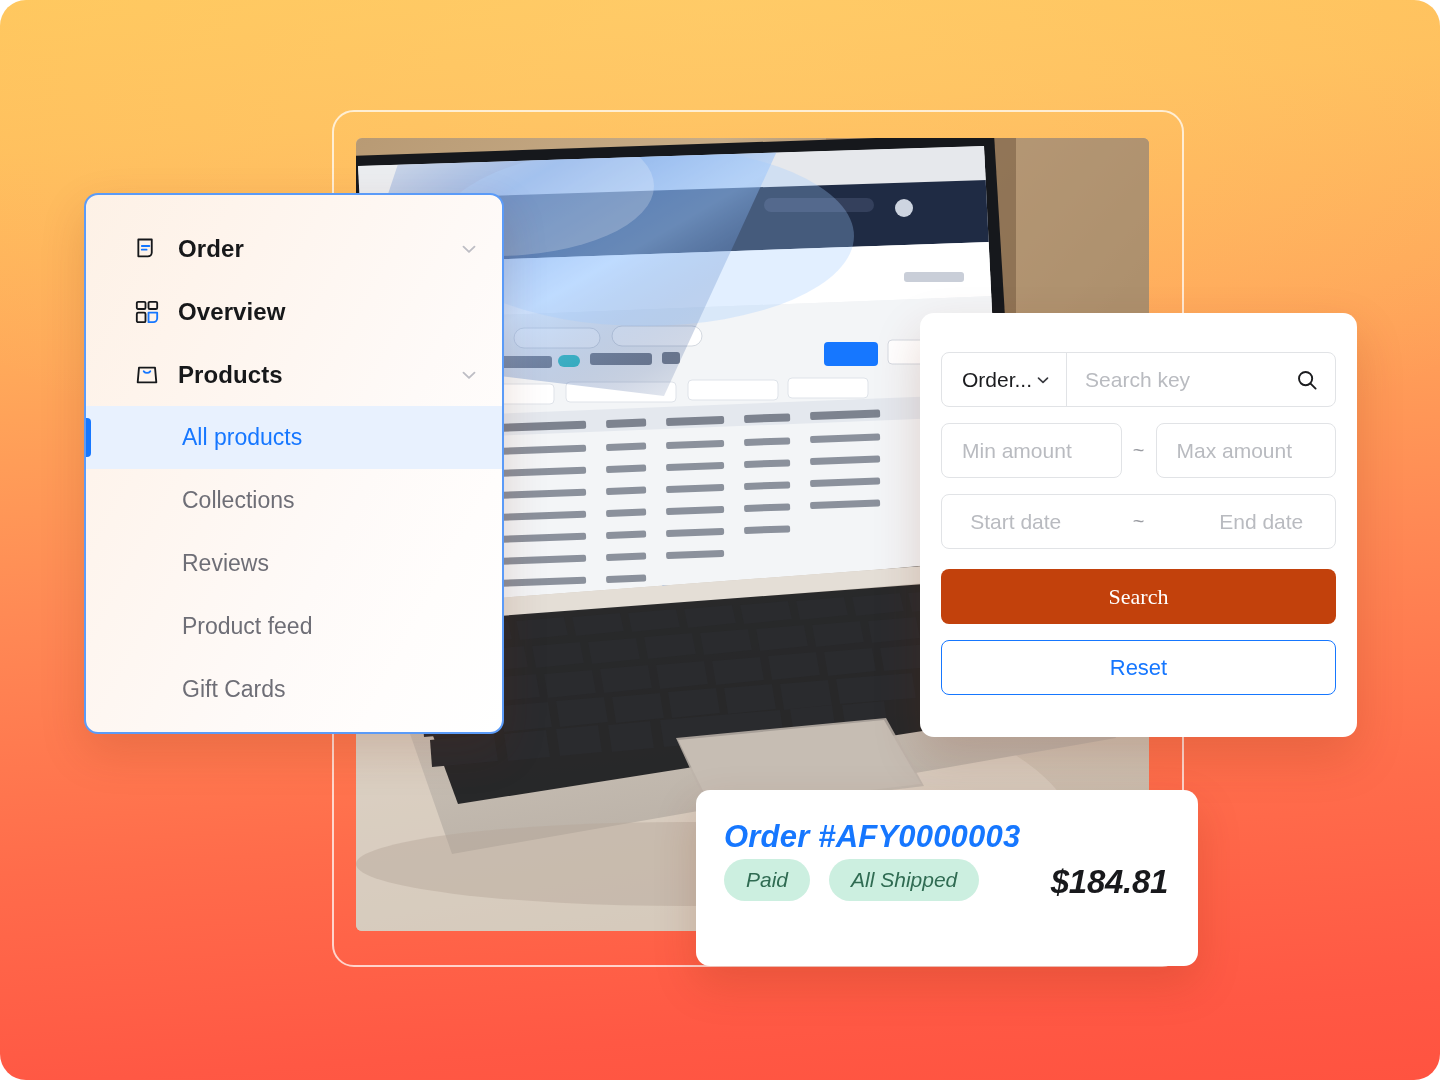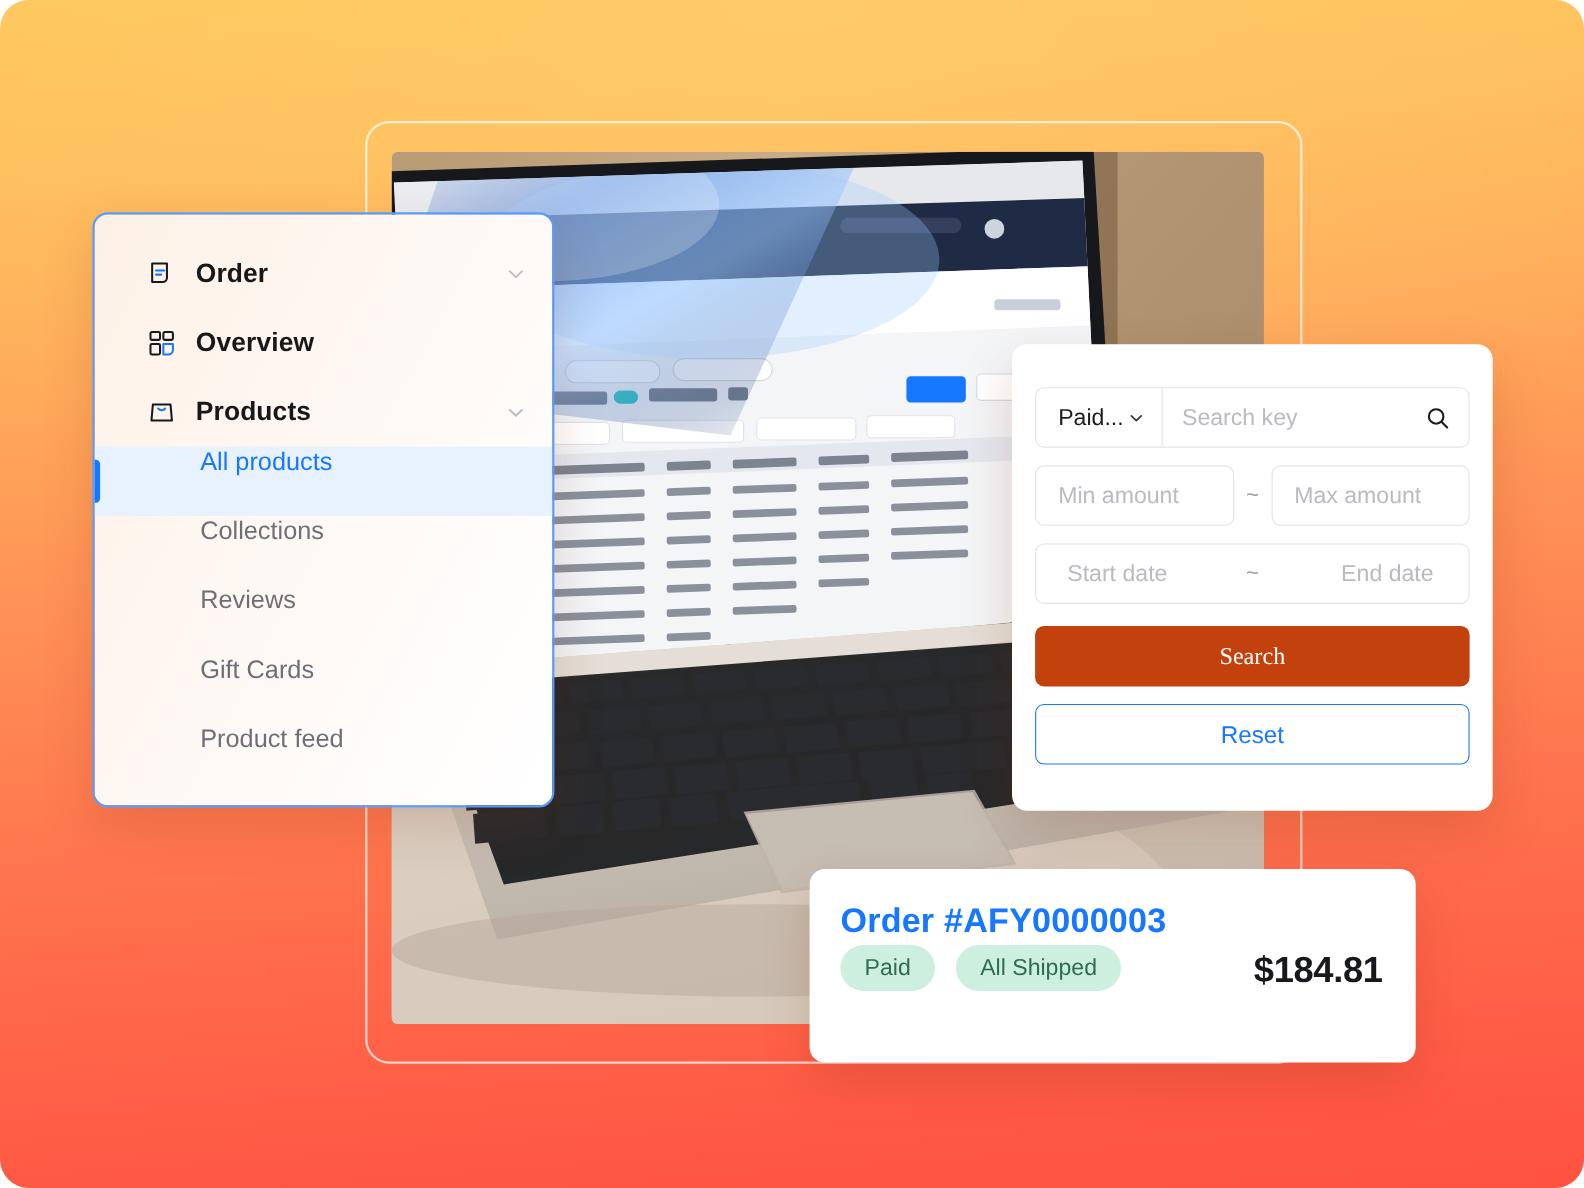--- a/index.html
+++ b/index.html
@@ -115,20 +115,21 @@
     margin-left: auto;
     width: 22px;
     height: 22px;
     color: #BDBDC4;
     flex: none;
   }
 
   .sub-row {
     position: relative;
     display: flex;
+    align-items: center;
     height: 63px;
     padding-left: 96px;
     box-sizing: border-box;
   }
   .sub-row .slbl {
     font-size: 23px;
     color: #6E6E76;
     font-weight: 400;
     white-space: nowrap;
   }
@@ -285,30 +286,31 @@
     border: 1.6px solid #1677FF;
     width: 100%;
     box-sizing: border-box;
     font-family: inherit;
     cursor: pointer;
   }
 
   
   .order-card {
     position: absolute;
-    left: 736px;
+    left: 696px;
     top: 790px;
-    width: 551px;
+    width: 502px;
     height: 176px;
     background: #FFFFFF;
     border-radius: 14px;
     box-sizing: border-box;
     padding: 29px 30px 0 28px;
     box-shadow: 0 18px 44px rgba(120, 40, 10, .18);
     z-index: 8;
+    font-style: italic;
   }
   .order-id {
     font-size: 31px;
     font-weight: 700;
     color: #1677FF;
     letter-spacing: .2px;
     white-space: nowrap;
   }
   .order-bottom {
     display: flex;
@@ -620,34 +622,34 @@
         <span class="bar"></span>
         <span class="slbl">All products</span>
       </div>
       <div class="sub-row">
         <span class="slbl">Collections</span>
       </div>
       <div class="sub-row">
         <span class="slbl">Reviews</span>
       </div>
       <div class="sub-row">
+        <span class="slbl">Product feed</span>
+      </div>
+      <div class="sub-row">
         <span class="slbl">Gift Cards</span>
-      </div>
-      <div class="sub-row">
-        <span class="slbl">Product feed</span>
       </div>
     </div>
   </div>
 
   <div class="search-panel">
 
     <div class="fld-row">
       <div class="combo">
         <div class="sel">
-          <span>Paid...</span>
+          <span>Order...</span>
           <svg class="chev" viewBox="0 0 24 24" fill="none">
             <path d="M6 9.5 L12 15.2 L18 9.5" stroke="currentColor" stroke-width="2.2" stroke-linecap="round" stroke-linejoin="round"></path>
           </svg>
         </div>
         <div class="keywrap">
           <span class="key">Search key</span>
           <svg class="mag" viewBox="0 0 24 24" fill="none">
             <circle cx="10.6" cy="10.6" r="6.6" stroke="currentColor" stroke-width="1.9"></circle>
             <path d="M15.6 15.6 L20.6 20.6" stroke="currentColor" stroke-width="1.9" stroke-linecap="round"></path>
           </svg>

